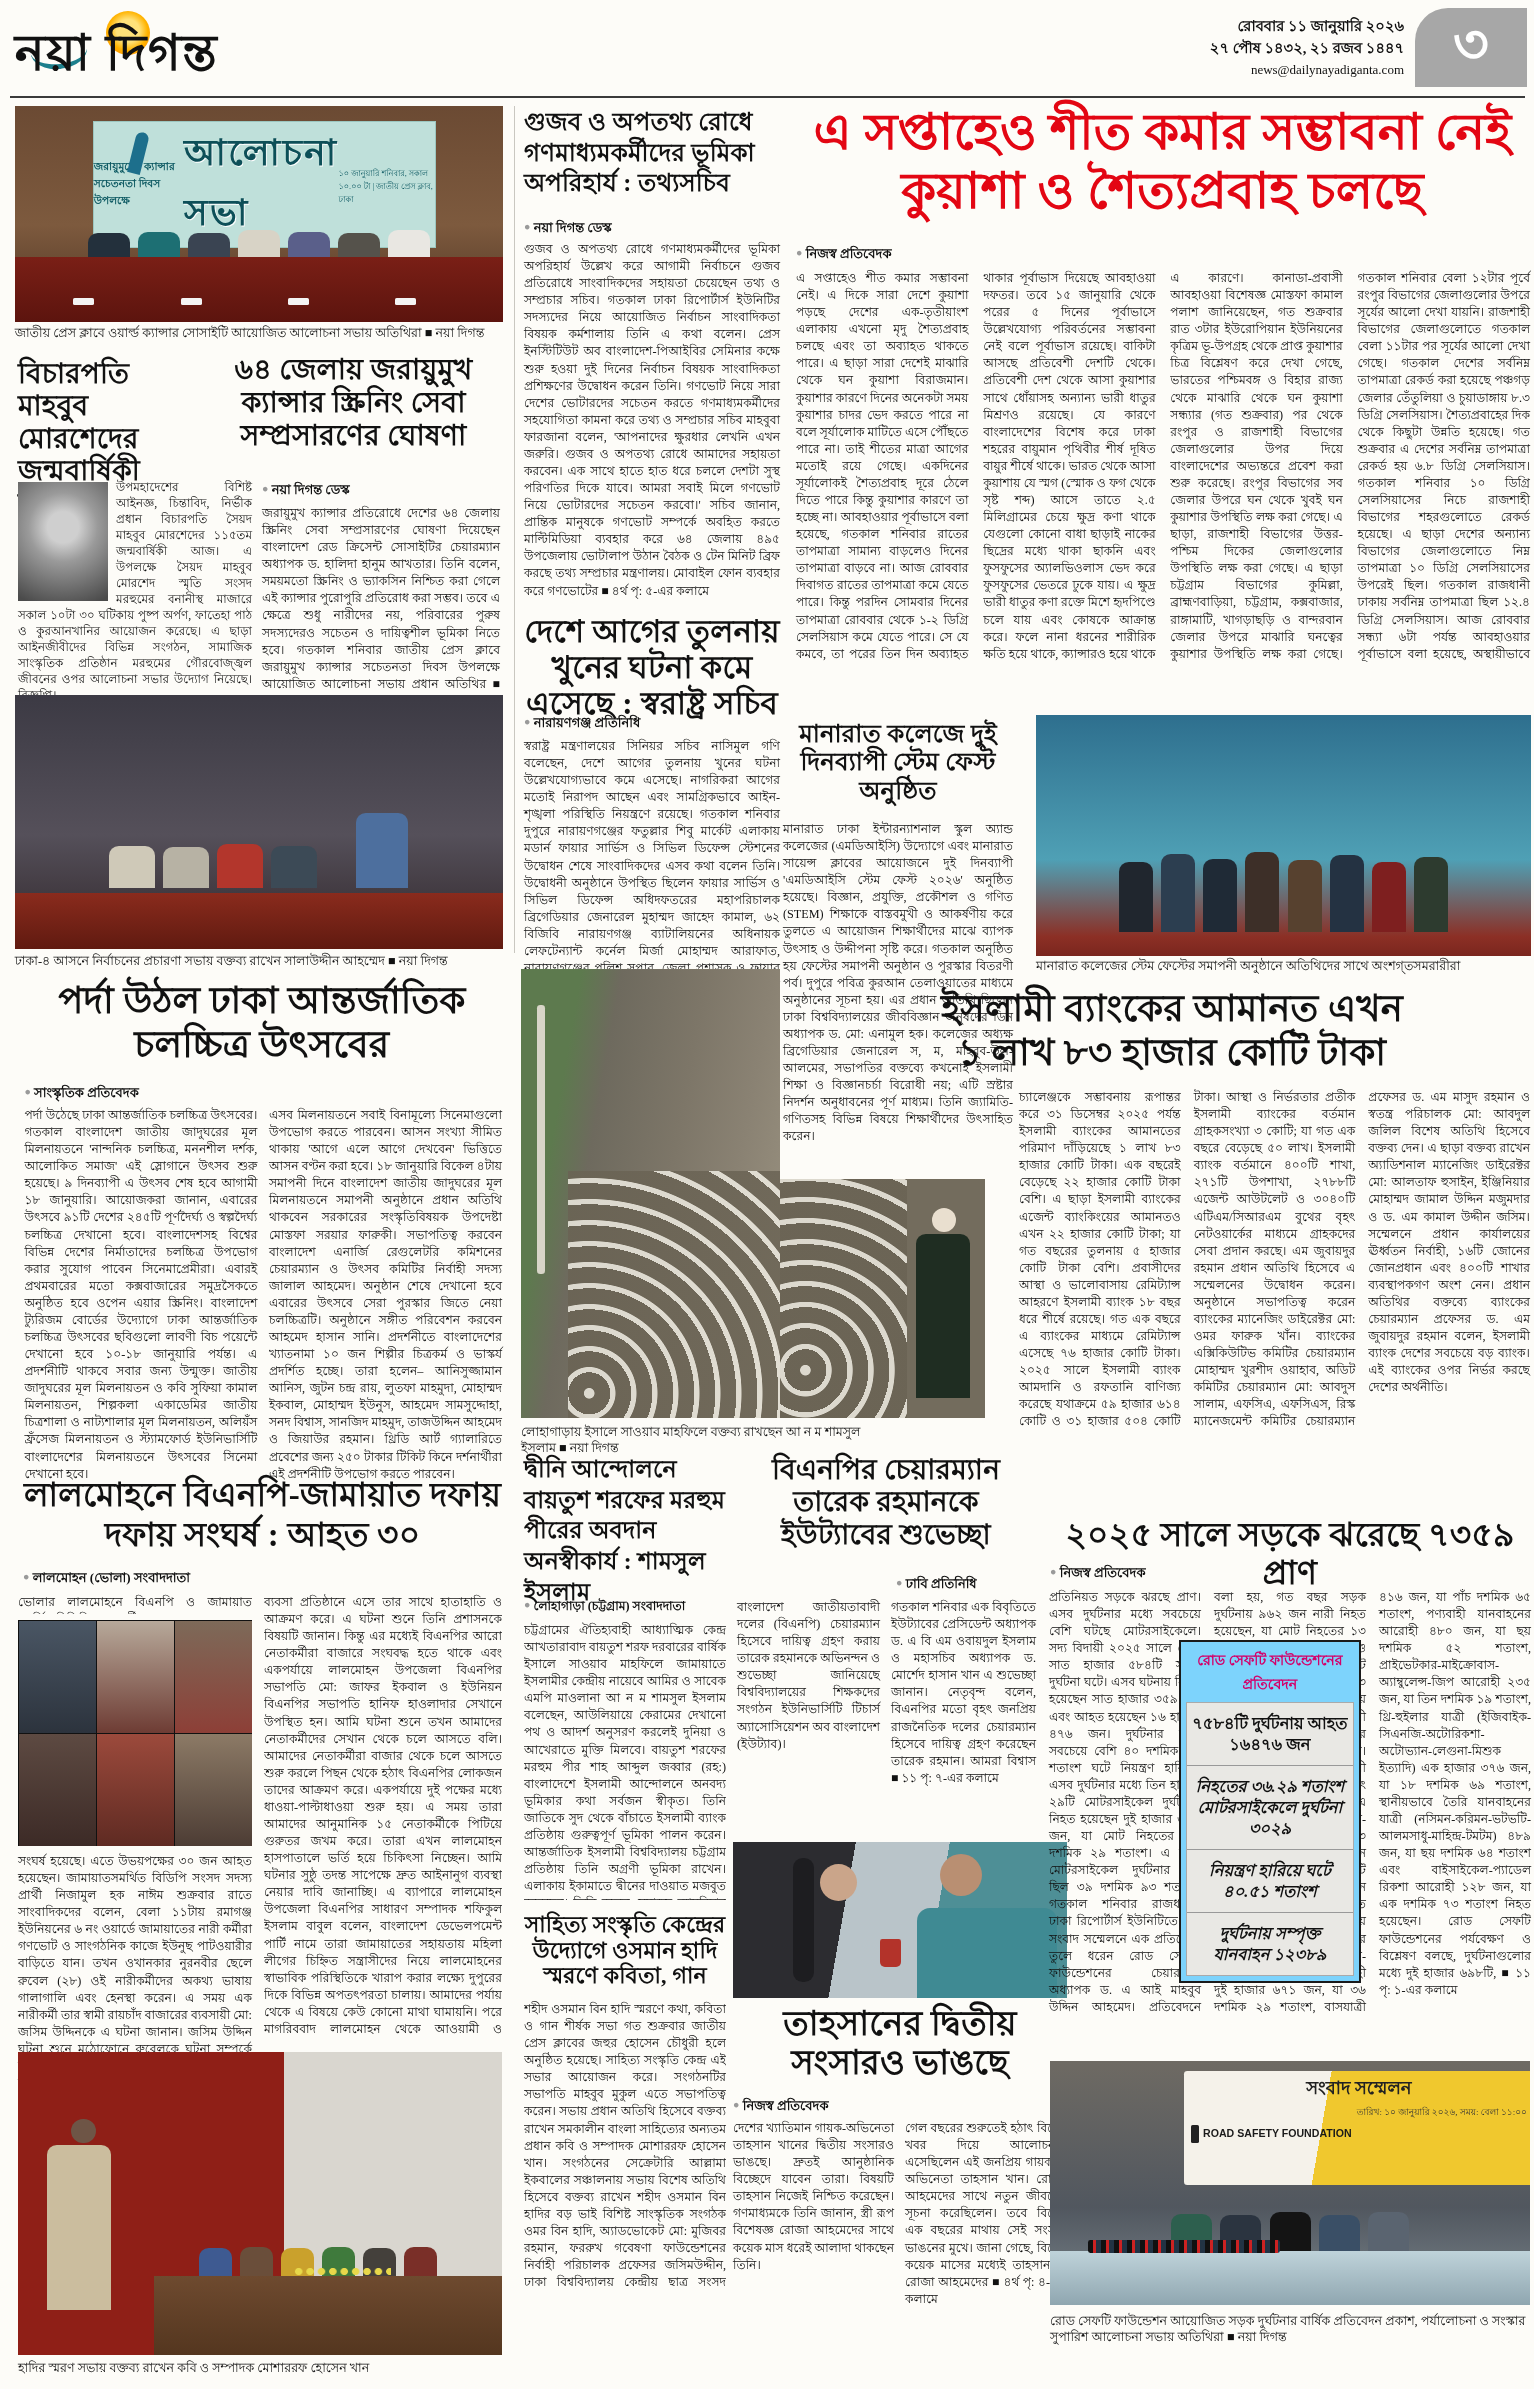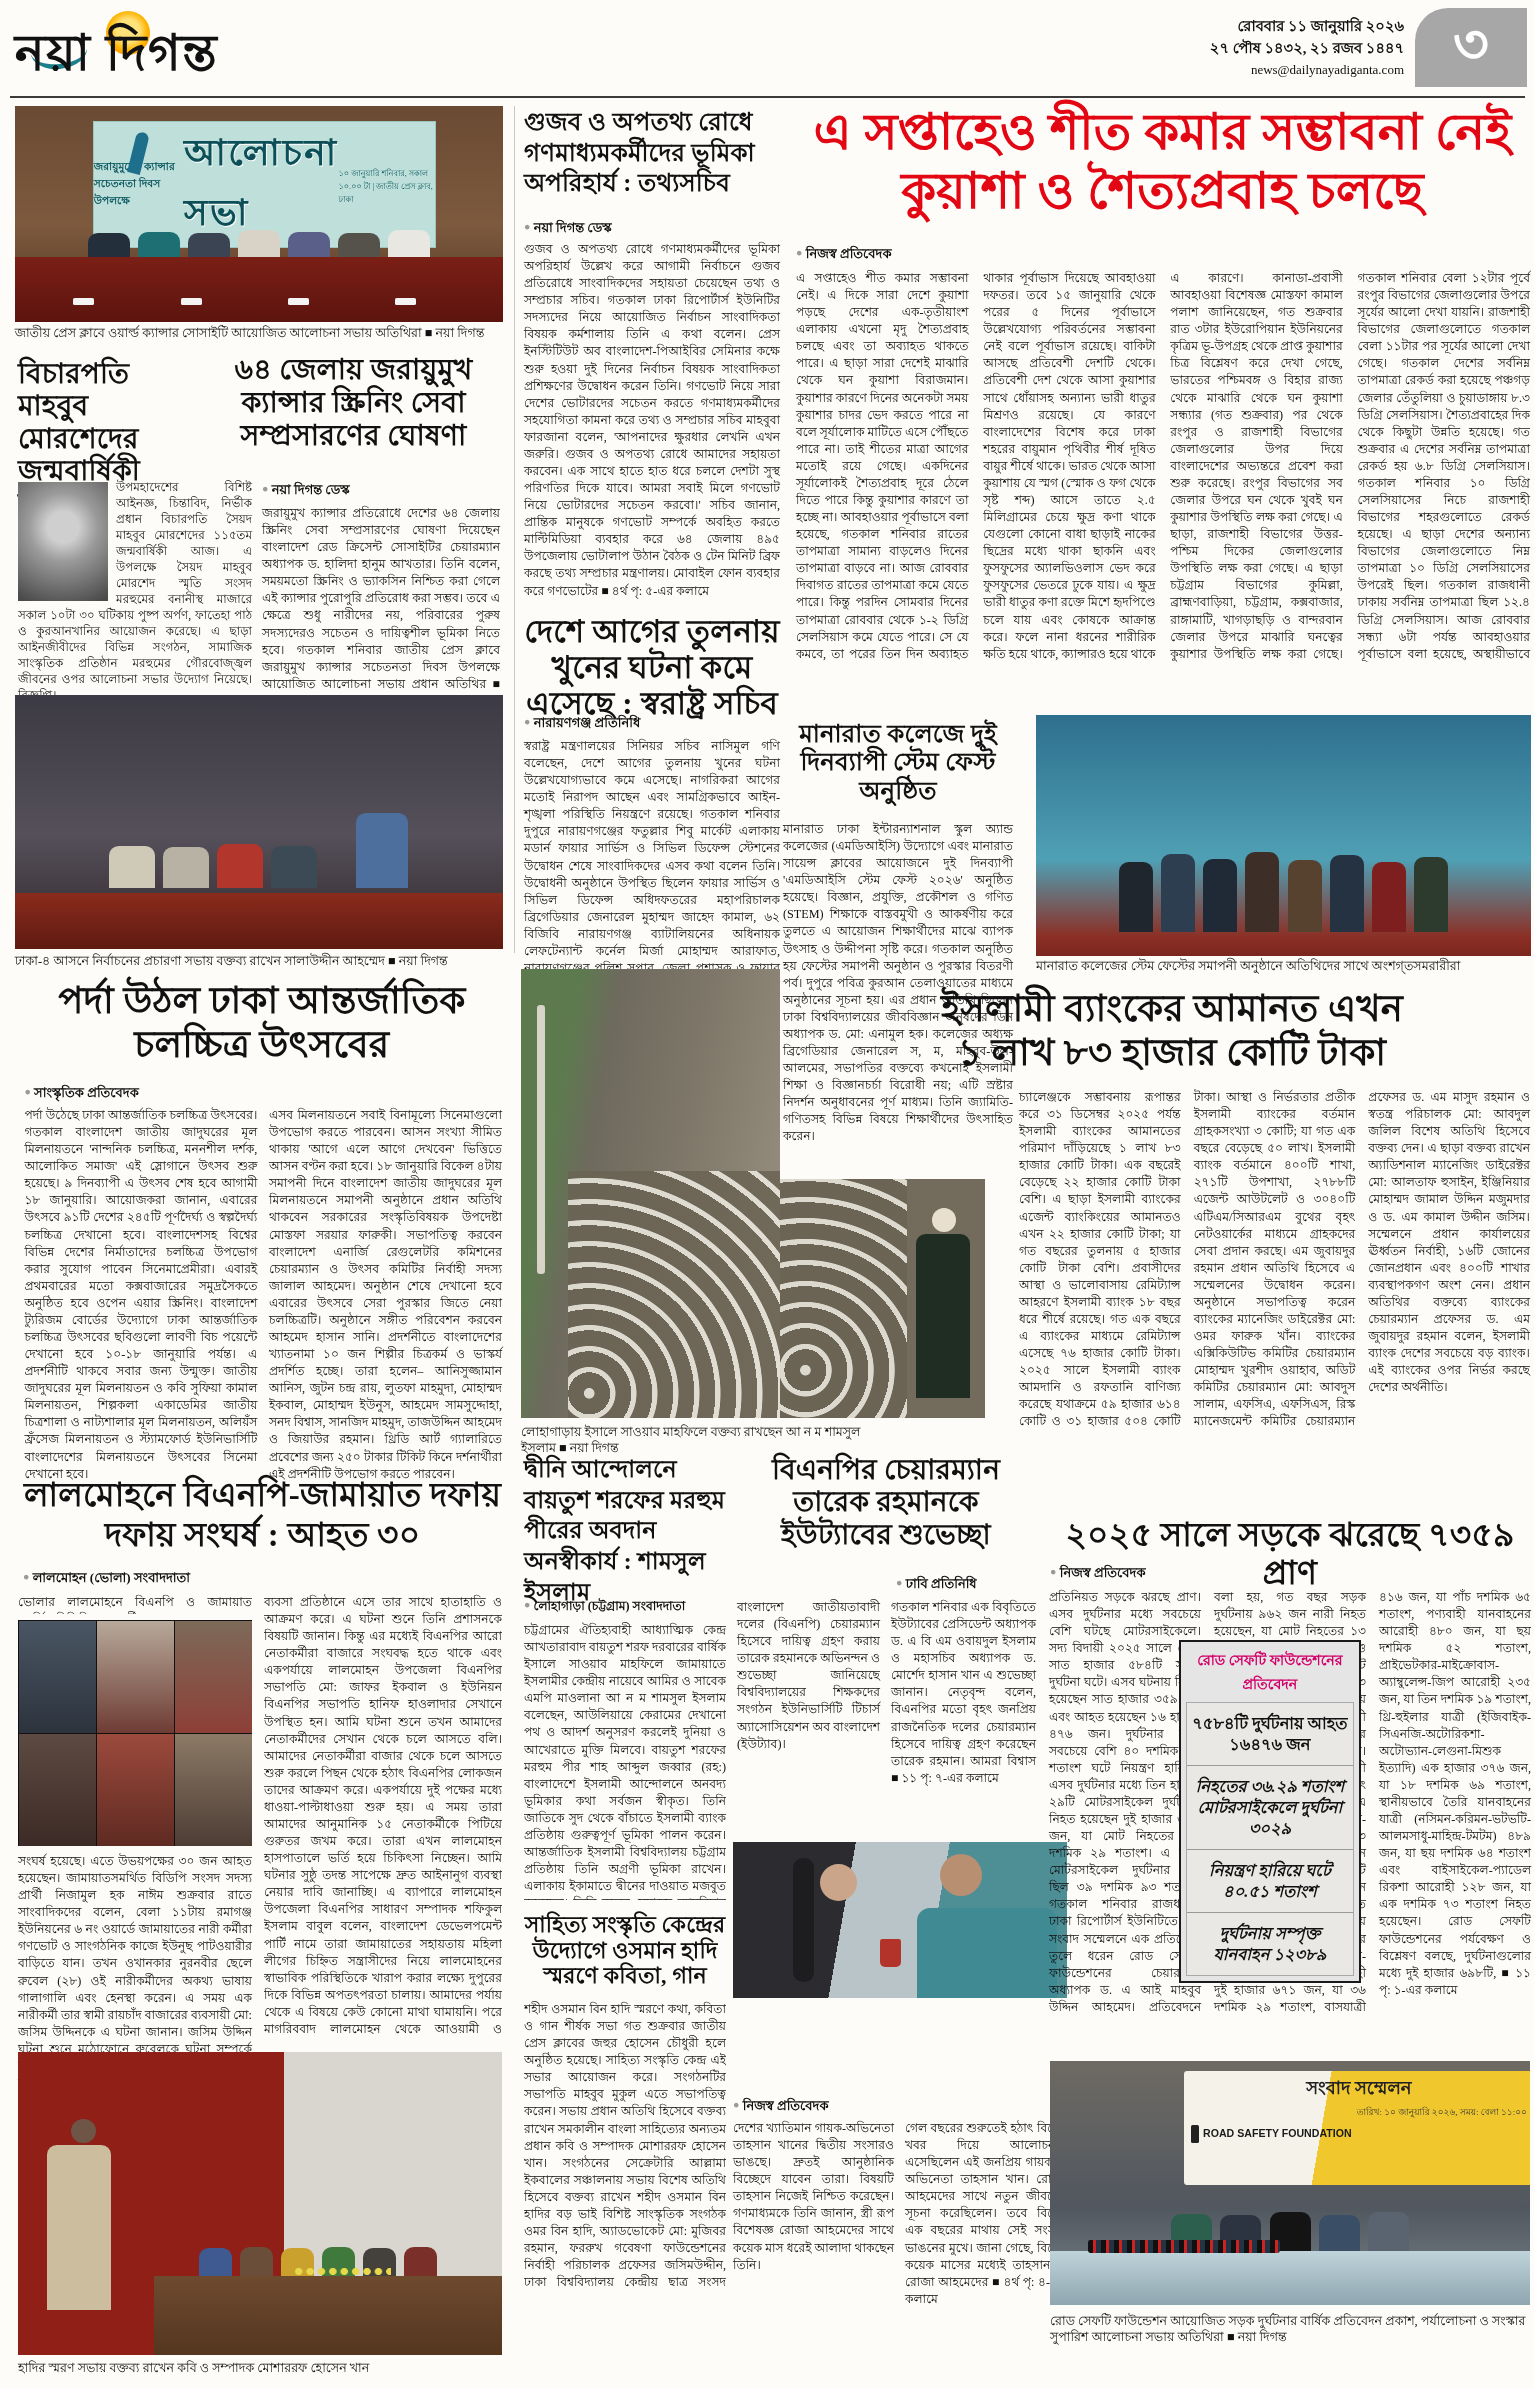--- a/index.html
+++ b/index.html
@@ -32,21 +32,21 @@
   .fh{border-radius:50%;background:#c9a183;margin:0 auto;}
   .fb{border-radius:9.8px 9.8px 0 0;}
   .banner-teal{position:absolute;left:16%;top:7%;width:70%;height:58%;background:#bfe0da;border:1.6px solid #9cc7c0;
       display:flex;flex-direction:row;align-items:center;justify-content:center;color:#0e5a63;}
   .banner-teal .t1{font-size:10.6px;font-weight:bold;}
   .banner-teal .t2{font-size:36px;font-weight:bold;letter-spacing:2.4px;color:#0d4f58;text-shadow:0.8px 0.8px 0 #fff;}
   .banner-teal .t3{font-size:8.1px;margin-top:3.3px;}
   .ribbon{position:absolute;left:24%;top:12%;width:13px;height:42px;background:#1d6f8c;border-radius:6.5px 6.5px 0 0;transform:rotate(14deg);}
   .table-red{position:absolute;left:0;bottom:0;width:100%;height:30%;background:linear-gradient(#7a1f16,#5c140e);}
   .paper{position:absolute;bottom:26%;width:21px;height:7.3px;background:#f4f4f4;border-radius:1.6px;}
-  .statsbox{border:2.4px solid #1a1a1a;background:#e5e5e5;padding:4.9px;}
+  .statsbox{border:2.4px solid #1a1a1a;background:#7dd3fc;padding:4.9px;}
   .statsbox .st{color:#d4006a;font-weight:bold;font-size:14.2px;text-align:center;padding:2.4px 1.6px 4.9px;}
   .statsbox .inner{background:#e9e8e4;border:0.8px solid #aaa;}
   .statsbox .item{font-weight:bold;font-size:16.3px;text-align:center;padding:9.8px 4.9px;line-height:1.3;}
   .statsbox .item+.item{border-top:0.8px solid #999;font-style:italic;}
   .tile{position:absolute;}
 </style>
 </head>
 <body>
 
 <div id="page">
@@ -220,20 +220,21 @@
   <div class="abs body" style="left:737px;top:1599px;width:143px;height:234px;">বাংলাদেশ জাতীয়তাবাদী দলের (বিএনপি) চেয়ারম্যান হিসেবে দায়িত্ব গ্রহণ করায় তারেক রহমানকে অভিনন্দন ও শুভেচ্ছা জানিয়েছে বিশ্ববিদ্যালয়ের শিক্ষকদের সংগঠন ইউনিভার্সিটি টিচার্স অ্যাসোসিয়েশন অব বাংলাদেশ (ইউট্যাব)।</div>
   <div class="abs body" style="left:891px;top:1599px;width:145px;height:234px;">গতকাল শনিবার এক বিবৃতিতে ইউট্যাবের প্রেসিডেন্ট অধ্যাপক ড. এ বি এম ওবায়দুল ইসলাম ও মহাসচিব অধ্যাপক ড. মোর্শেদ হাসান খান এ শুভেচ্ছা জানান। নেতৃবৃন্দ বলেন, বিএনপির মতো বৃহৎ জনপ্রিয় রাজনৈতিক দলের চেয়ারম্যান হিসেবে দায়িত্ব গ্রহণ করেছেন তারেক রহমান। আমরা বিশ্বাস ■ ১১ পৃ: ৭-এর কলামে</div>
 
   <div class="abs ph" style="left:733px;top:1842px;width:334px;height:156px;background:linear-gradient(100deg,#2c2c30 0 34%,#b9c4c9 34% 60%,#4e8f96 60% 100%);">
     <div class="abs fh" style="left:26%;top:14%;width:37px;height:37px;background:#caa58a;"></div>
     <div class="abs" style="left:18%;top:10%;width:21px;height:80%;background:#1d1d20;border-radius:9.8px;"></div>
     <div class="abs fh" style="left:62%;top:8%;width:42px;height:42px;background:#b98f72;"></div>
     <div class="abs" style="left:55%;top:42%;width:42%;height:58%;background:#3f8a93;border-radius:13px 13px 0 0;"></div>
     <div class="abs" style="left:44%;top:62%;width:21px;height:28px;background:#b3332a;border-radius:2.4px 2.4px 4.9px 4.9px;"></div>
   </div>
+  <div class="abs hl c" style="left:733px;top:2004px;width:334px;font-size:34px;">তাহসানের দ্বিতীয় সংসারও ভাঙছে</div>
   <div class="abs byline" style="left:733px;top:2096px;"><span class="dot">●</span> <span>নিজস্ব প্রতিবেদক</span></div>
   <div class="abs body" style="left:733px;top:2120px;width:161px;height:262px;">দেশের খ্যাতিমান গায়ক-অভিনেতা তাহসান খানের দ্বিতীয় সংসারও ভাঙছে। দ্রুতই আনুষ্ঠানিক বিচ্ছেদে যাবেন তারা। বিষয়টি তাহসান নিজেই নিশ্চিত করেছেন। গণমাধ্যমকে তিনি জানান, স্ত্রী রূপ বিশেষজ্ঞ রোজা আহমেদের সাথে কয়েক মাস ধরেই আলাদা থাকছেন তিনি।</div>
   <div class="abs body" style="left:905px;top:2120px;width:161px;height:262px;">গেল বছরের শুরুতেই হঠাৎ বিয়ের খবর দিয়ে আলোচনায় এসেছিলেন এই জনপ্রিয় গায়ক ও অভিনেতা তাহসান খান। রোজা আহমেদের সাথে নতুন জীবনের সূচনা করেছিলেন। তবে বিয়ের এক বছরের মাথায় সেই সংসার ভাঙনের মুখে। জানা গেছে, বিয়ের কয়েক মাসের মধ্যেই তাহসান ও রোজা আহমেদের ■ ৪র্থ পৃ: ৪-এর কলামে</div>
 
   <div class="abs hl c" style="left:1050px;top:1516px;width:480px;font-size:33px;">২০২৫ সালে সড়কে ঝরেছে ৭৩৫৯ প্রাণ</div>
   <div class="abs byline" style="left:1050px;top:1563px;"><span class="dot">●</span> <span>নিজস্ব প্রতিবেদক</span></div>
   <div class="abs body cols3" style="left:1049px;top:1589px;width:482px;height:462px;">প্রতিনিয়ত সড়কে ঝরছে প্রাণ। এসব দুর্ঘটনার মধ্যে সবচেয়ে বেশি ঘটছে মোটরসাইকেলে। সদ্য বিদায়ী ২০২৫ সালে দেশে সাত হাজার ৫৮৪টি সড়ক দুর্ঘটনা ঘটে। এসব ঘটনায় নিহত হয়েছেন সাত হাজার ৩৫৯ জন এবং আহত হয়েছেন ১৬ হাজার ৪৭৬ জন। দুর্ঘটনার মধ্যে সবচেয়ে বেশি ৪০ দশমিক ৫১ শতাংশ ঘটে নিয়ন্ত্রণ হারিয়ে। এসব দুর্ঘটনার মধ্যে তিন হাজার ২৯টি মোটরসাইকেল দুর্ঘটনায় নিহত হয়েছেন দুই হাজার ৬৭১ জন, যা মোট নিহতের ৩৬ দশমিক ২৯ শতাংশ। এ সময় মোটরসাইকেল দুর্ঘটনার হার ছিল ৩৯ দশমিক ৯৩ শতাংশ। গতকাল শনিবার রাজধানীর ঢাকা রিপোর্টার্স ইউনিটিতে এক সংবাদ সম্মেলনে এক প্রতিবেদন তুলে ধরেন রোড সেফটি ফাউন্ডেশনের চেয়ারম্যান অধ্যাপক ড. এ আই মাহবুব উদ্দিন আহমেদ। প্রতিবেদনে বলা হয়, গত বছর সড়ক দুর্ঘটনায় ৯৬২ জন নারী নিহত হয়েছেন, যা মোট নিহতের ১৩ দশমিক শূন্য ৭ শতাংশ, শিশু নিহত হয়েছেন এক হাজার আট জন, যা মোট নিহতের ১৩ দশমিক ৬৯ শতাংশ। দুর্ঘটনায় এক হাজার ৫৬৪ জন পথচারী নিহত হয়েছেন, যা মোট নিহতের ২১ দশমিক ২৫ শতাংশ। যানবাহনের চালক ও সহকারী নিহত হয়েছেন ৯৪১ জন, অর্থাৎ ১২ দশমিক ৭৮ শতাংশ। এ ছাড়াও একই সময়ে ১৩২টি নৌ-দুর্ঘটনায় ১৪৯ জন নিহত, ১২৩ জন আহত এবং ৩৪ জন নিখোঁজ রয়েছেন। ৫১৯টি রেলপথ দুর্ঘটনায় ৪৭৮ জন নিহত এবং ১৫২ জন আহত হয়েছেন। দুর্ঘটনায় যানবাহনভিত্তিক নিহতের পরিসংখ্যানে দেখা যায়- মোটরসাইকেলচালক ও আরোহী দুই হাজার ৬৭১ জন, যা ৩৬ দশমিক ২৯ শতাংশ, বাসযাত্রী ৪১৬ জন, যা পাঁচ দশমিক ৬৫ শতাংশ, পণ্যবাহী যানবাহনের আরোহী ৪৮০ জন, যা ছয় দশমিক ৫২ শতাংশ, প্রাইভেটকার-মাইক্রোবাস-অ্যাম্বুলেন্স-জিপ আরোহী ২৩৫ জন, যা তিন দশমিক ১৯ শতাংশ, থ্রি-হুইলার যাত্রী (ইজিবাইক-সিএনজি-অটোরিকশা-অটোভ্যান-লেগুনা-মিশুক ইত্যাদি) এক হাজার ৩৭৬ জন, যা ১৮ দশমিক ৬৯ শতাংশ, স্থানীয়ভাবে তৈরি যানবাহনের যাত্রী (নসিমন-করিমন-ভটভটি-আলমসাধু-মাহিন্দ্র-টমটম) ৪৮৯ জন, যা ছয় দশমিক ৬৪ শতাংশ এবং বাইসাইকেল-প্যাডেল রিকশা আরোহী ১২৮ জন, যা এক দশমিক ৭৩ শতাংশ নিহত হয়েছেন। রোড সেফটি ফাউন্ডেশনের পর্যবেক্ষণ ও বিশ্লেষণ বলছে, দুর্ঘটনাগুলোর মধ্যে দুই হাজার ৬৯৮টি, ■ ১১ পৃ: ১-এর কলামে</div>
 
   <div class="abs statsbox" style="left:1179px;top:1640px;width:168px;">
     <div class="st">রোড সেফটি ফাউন্ডেশনের প্রতিবেদন</div>

